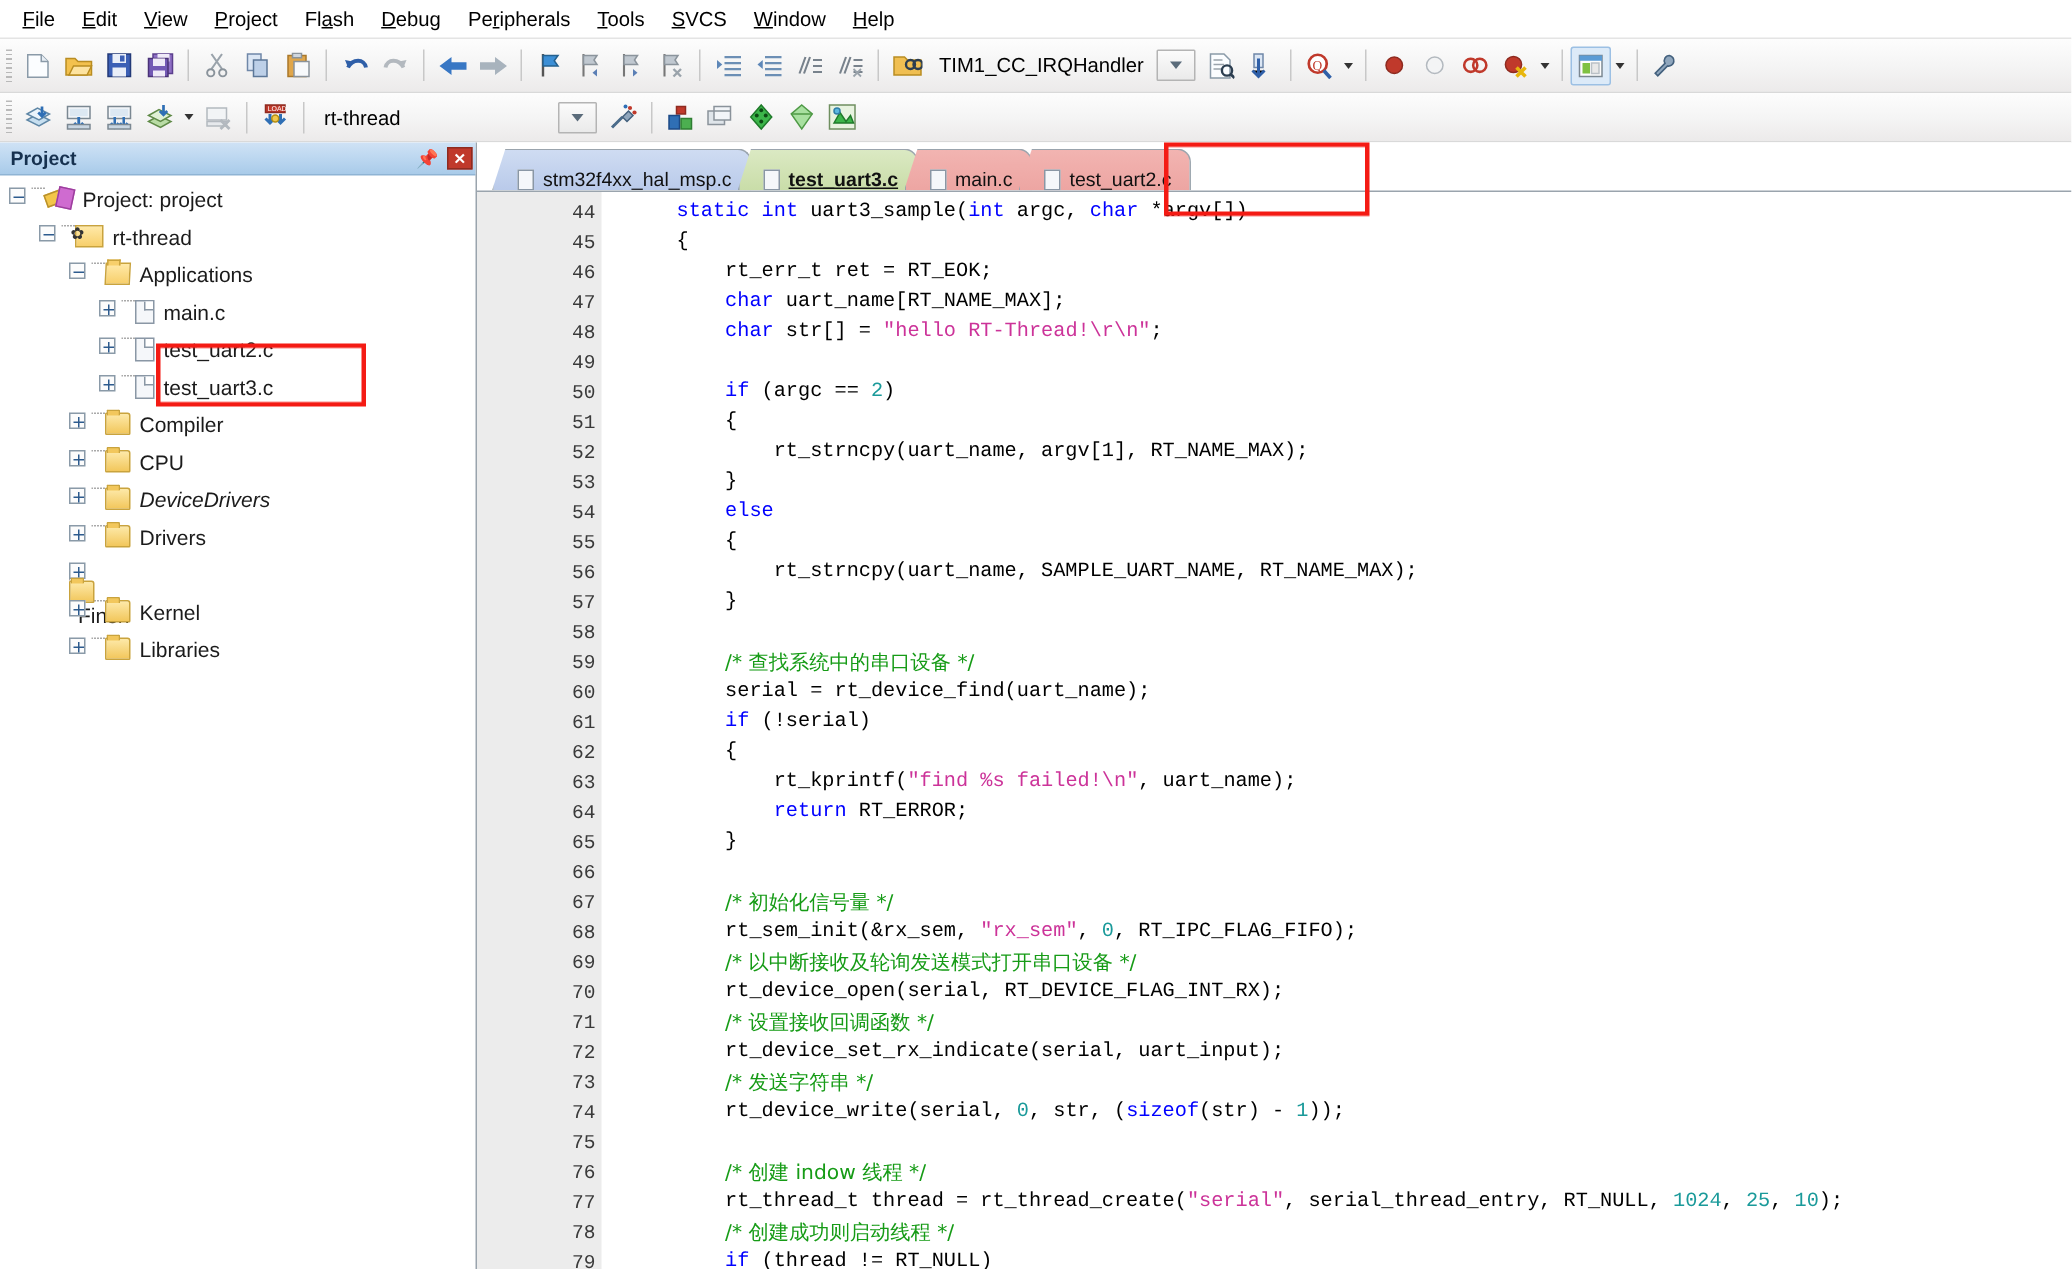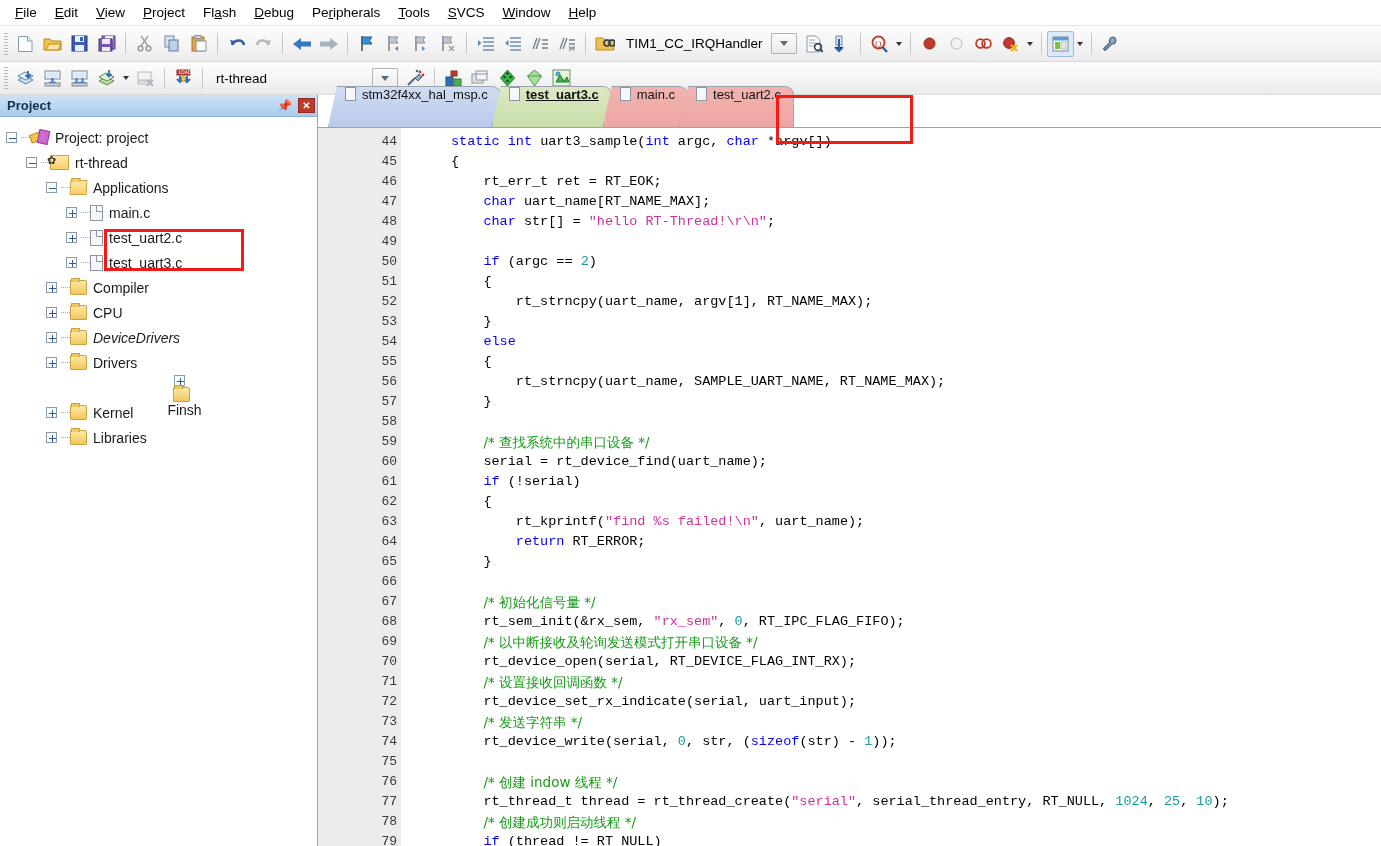--- a/index.html
+++ b/index.html
@@ -87,21 +87,21 @@
   #pin-btn, #close-btn {
     width:20px; height:18px; display:flex; align-items:center; justify-content:center;
     font-size:12px; cursor:default; color:#1d2f44; flex:0 0 auto;
   }
   #close-btn {
     background:#c0392b; color:#fff; border:1px solid #8e2b20;
     width:17px; height:15px; font-size:10px; font-weight:700; margin-left:3px;
   }
   #tree { padding:8px 0 0 6px; position:relative; flex:1 1 auto; overflow:hidden; }
   .node {
-    display:flex; align-items:center; height:25px; white-space:nowrap; cursor:default;
+    display:flex; align-items:flex-start; height:25px; white-space:nowrap; cursor:default;
   }
   .node .lbl { font-size:14px; color:#1b1b1b; margin-left:6px; }
   .expander {
     width:11px; height:11px; flex:0 0 auto; margin-right:4px;
     border:1px solid #8a9aa8; background:#fcfcfc; position:relative;
   }
   .expander:before {
     content:""; position:absolute; left:2px; top:4.5px; width:7px; height:1px; background:#2d5b8e;
   }
   .expander.plus:after {
@@ -154,21 +154,21 @@
   
   .redbox { position:absolute; border:3px solid #f41b14; pointer-events:none; }
 
   
   #editor-area { flex:1 1 auto; display:flex; flex-direction:column; background:#ffffff; position:relative; }
   #tabstrip {
     height:33px; display:flex; align-items:flex-end; flex:0 0 auto;
     background:#ffffff; padding-left:10px; border-bottom:1px solid #9aa4ad;
   }
   .tab {
-    height:41px; display:flex; align-items:flex-start; gap:6px;
+    height:28px; display:flex; align-items:flex-end; gap:6px;
     padding:0 12px 0 8px; margin-right:-9px;
     font-size:13px; color:#111; cursor:default; position:relative;
     border:1px solid #9aa4ad; border-bottom:none;
     border-radius:3px 9px 0 0;
     transform:skewX(0deg);
     clip-path: polygon(9px 0, 100% 0, 100% 100%, 0 100%);
     padding-left:16px;
   }
   .tab .tico { width:11px; height:14px; background:#f5f7fa; border:1px solid #8a97a5; flex:0 0 auto; }
   .tab.blue { background:linear-gradient(to bottom,#cfdcf2,#b9caea); }

